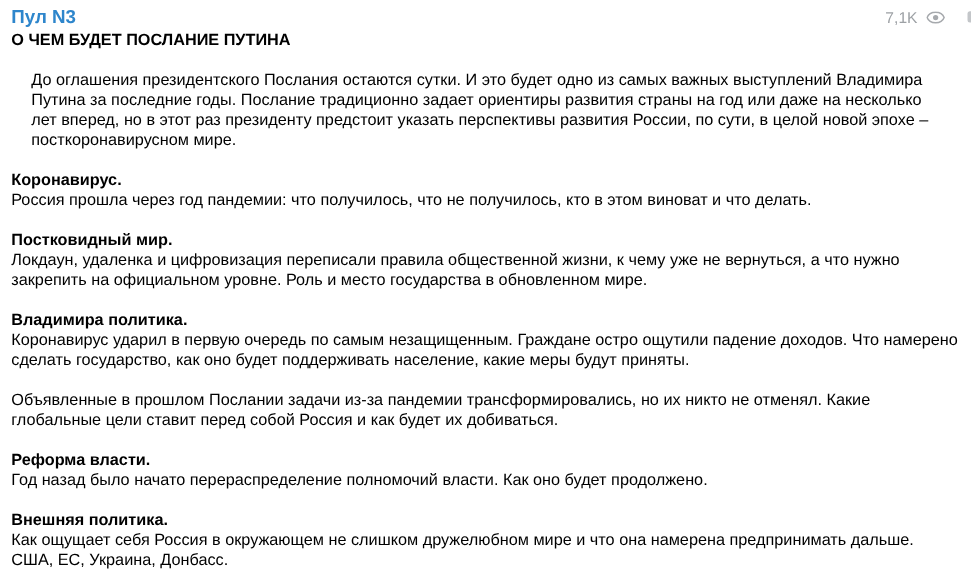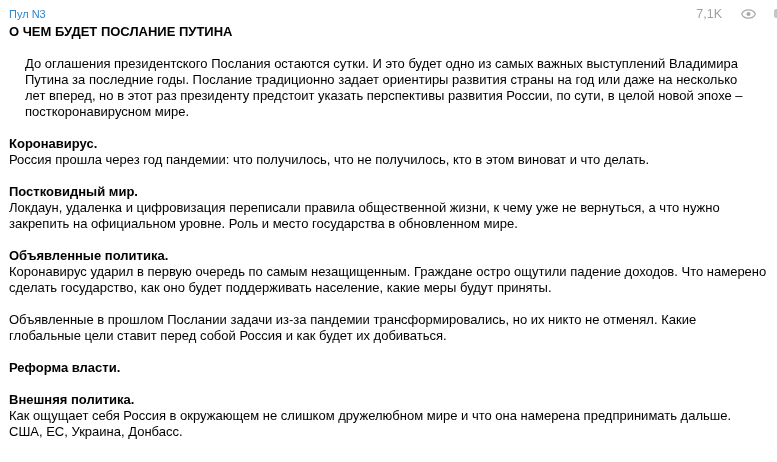--- a/index.html
+++ b/index.html
@@ -20,29 +20,29 @@
   }
   .post-header {
     display: flex;
     justify-content: space-between;
     align-items: center;
     height: 16px;
     margin-bottom: 2px;
   }
   .channel-name {
     color: var(--channel-color, #2e86cc);
-    font-weight: 400;
-    font-size: 11px;
+    font-weight: 700;
+    font-size: 15px;
     cursor: pointer;
     text-decoration: none;
   }
   .views {
     display: flex;
     align-items: center;
-    gap: 19px;
+    gap: 7px;
     color: var(--views-color, #9da1a5);
     font-size: 12.5px;
     padding-right: 12px;
   }
   .views-icon svg { display: block; }
   .edge-sliver {
     position: absolute;
     top: 9px;
     right: 0;
     width: 3px;
@@ -93,30 +93,31 @@
       <div class="section-heading">Коронавирус.</div>
       <p class="section-body">Россия прошла через год пандемии: что получилось, что не получилось, кто в этом виноват и что делать.</p>
     </div>
 
     <div class="section">
       <div class="section-heading">Постковидный мир.</div>
       <p class="section-body">Локдаун, удаленка и цифровизация переписали правила общественной жизни, к чему уже не вернуться, а что нужно закрепить на официальном уровне. Роль и место государства в обновленном мире.</p>
     </div>
 
     <div class="section">
-      <div class="section-heading">Объявленные политика.</div>
+      <div class="section-heading">Владимира политика.</div>
       <p class="section-body">Коронавирус ударил в первую очередь по самым незащищенным. Граждане остро ощутили падение доходов. Что намерено сделать государство, как оно будет поддерживать население, какие меры будут приняты.</p>
     </div>
 
     <div class="section">
       <p class="section-body">Объявленные в прошлом Послании задачи из-за пандемии трансформировались, но их никто не отменял. Какие глобальные цели ставит перед собой Россия и как будет их добиваться.</p>
     </div>
 
     <div class="section">
       <div class="section-heading">Реформа власти.</div>
+      <p class="section-body">Год назад было начато перераспределение полномочий власти. Как оно будет продолжено.</p>
     </div>
 
     <div class="section">
       <div class="section-heading">Внешняя политика.</div>
       <p class="section-body">Как ощущает себя Россия в окружающем не слишком дружелюбном мире и что она намерена предпринимать дальше. США, ЕС, Украина, Донбасс.</p>
     </div>
   </div>
 </div>
 
 </body></html>

